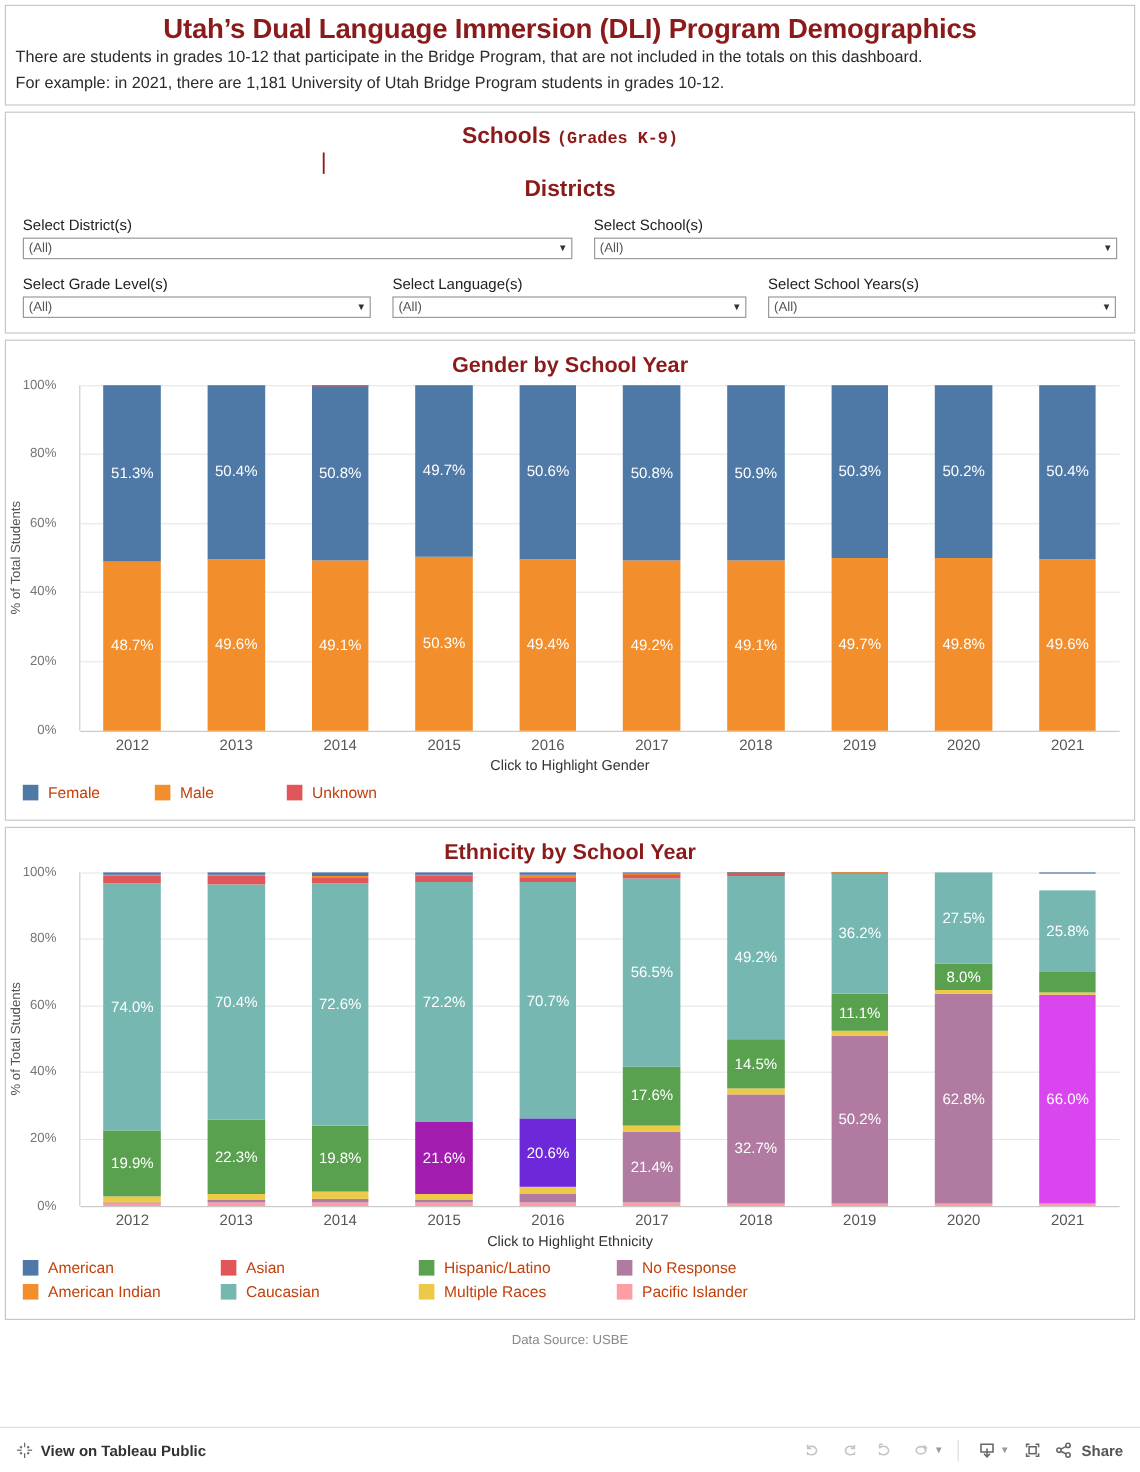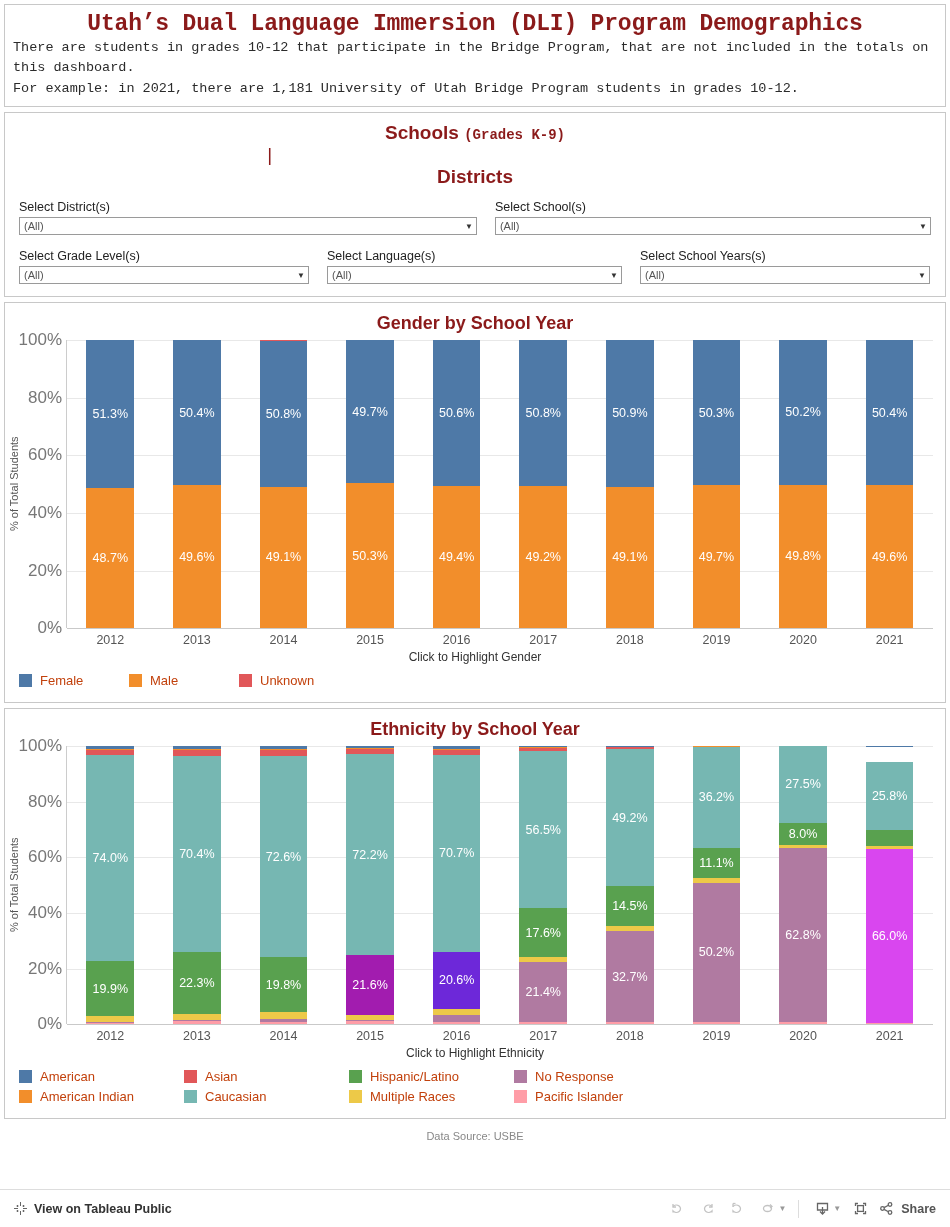--- a/index.html
+++ b/index.html
@@ -6,21 +6,21 @@
   body {
     width: 950px; height: 1227px;
     background: #ffffff;
     font-family: "Liberation Sans", sans-serif;
     color: #333;
     overflow: hidden;
   }
   .panel { border: 1px solid #c8c8c8; background:#fff; }
 
   
-  #header { margin: 4px 4px 0 4px; padding: 6px 8px 8px 8px; font-family: Liberation Mono, monospace; }
+  #header { margin: 4px 4px 0 4px; padding: 6px 8px 8px 8px; }
   #dash-title {
     text-align: center; color: #8B1A1A; font-size: 23px; font-weight: bold;
     letter-spacing: -0.2px; line-height: 1.15;
   }
   .note { font-size: 13.5px; color: #2b2b2b; line-height: 1.45; margin-top: 1px; }
 
   
   #filters { margin: 5px 4px 0 4px; padding: 6px 14px 12px 14px; }
   #section-title { text-align:center; color:#8B1A1A; font-size:19px; font-weight:bold; margin: 3px 0 12px 0;}
   #section-title .small { font-size: 14px; font-family: Liberation Mono, monospace; }
@@ -42,21 +42,21 @@
 
   .plotwrap { display:flex; }
   .ylabel {
     writing-mode: vertical-rl; transform: rotate(180deg);
     font-size: 11px; color:#555; text-align:center;
     display:flex; align-items:center; justify-content:center;
     width: 18px; flex: 0 0 18px;
   }
   .yaxis { width: 44px; flex: 0 0 44px; position: relative; }
   .yaxis .tk {
-    position:absolute; right: 5px; font-size: 17px; color:#777;
+    position:absolute; right: 20px; font-size: 11px; color:#777;
     transform: translateY(-50%); white-space:nowrap;
   }
   .yaxis:after{ content:""; position:absolute; right:0; top:0; bottom:0; width:1px; background:#ccc; }
   .plot { position: relative; flex: 1 1 auto; }
   .grid { position:absolute; left:0; right:0; height:1px; background:#e8e8e8; }
   .grid.base { background:#c9c9c9; }
   .bars { position:absolute; left:0; right:0; top:0; bottom:0; display:flex; }
   .slot { flex:1 1 0; display:flex; align-items:flex-end; justify-content:center; }
   .bar { width: 55%; height:100%; display:flex; flex-direction:column-reverse; }
   .seg { width:100%; position:relative; overflow:hidden; }

